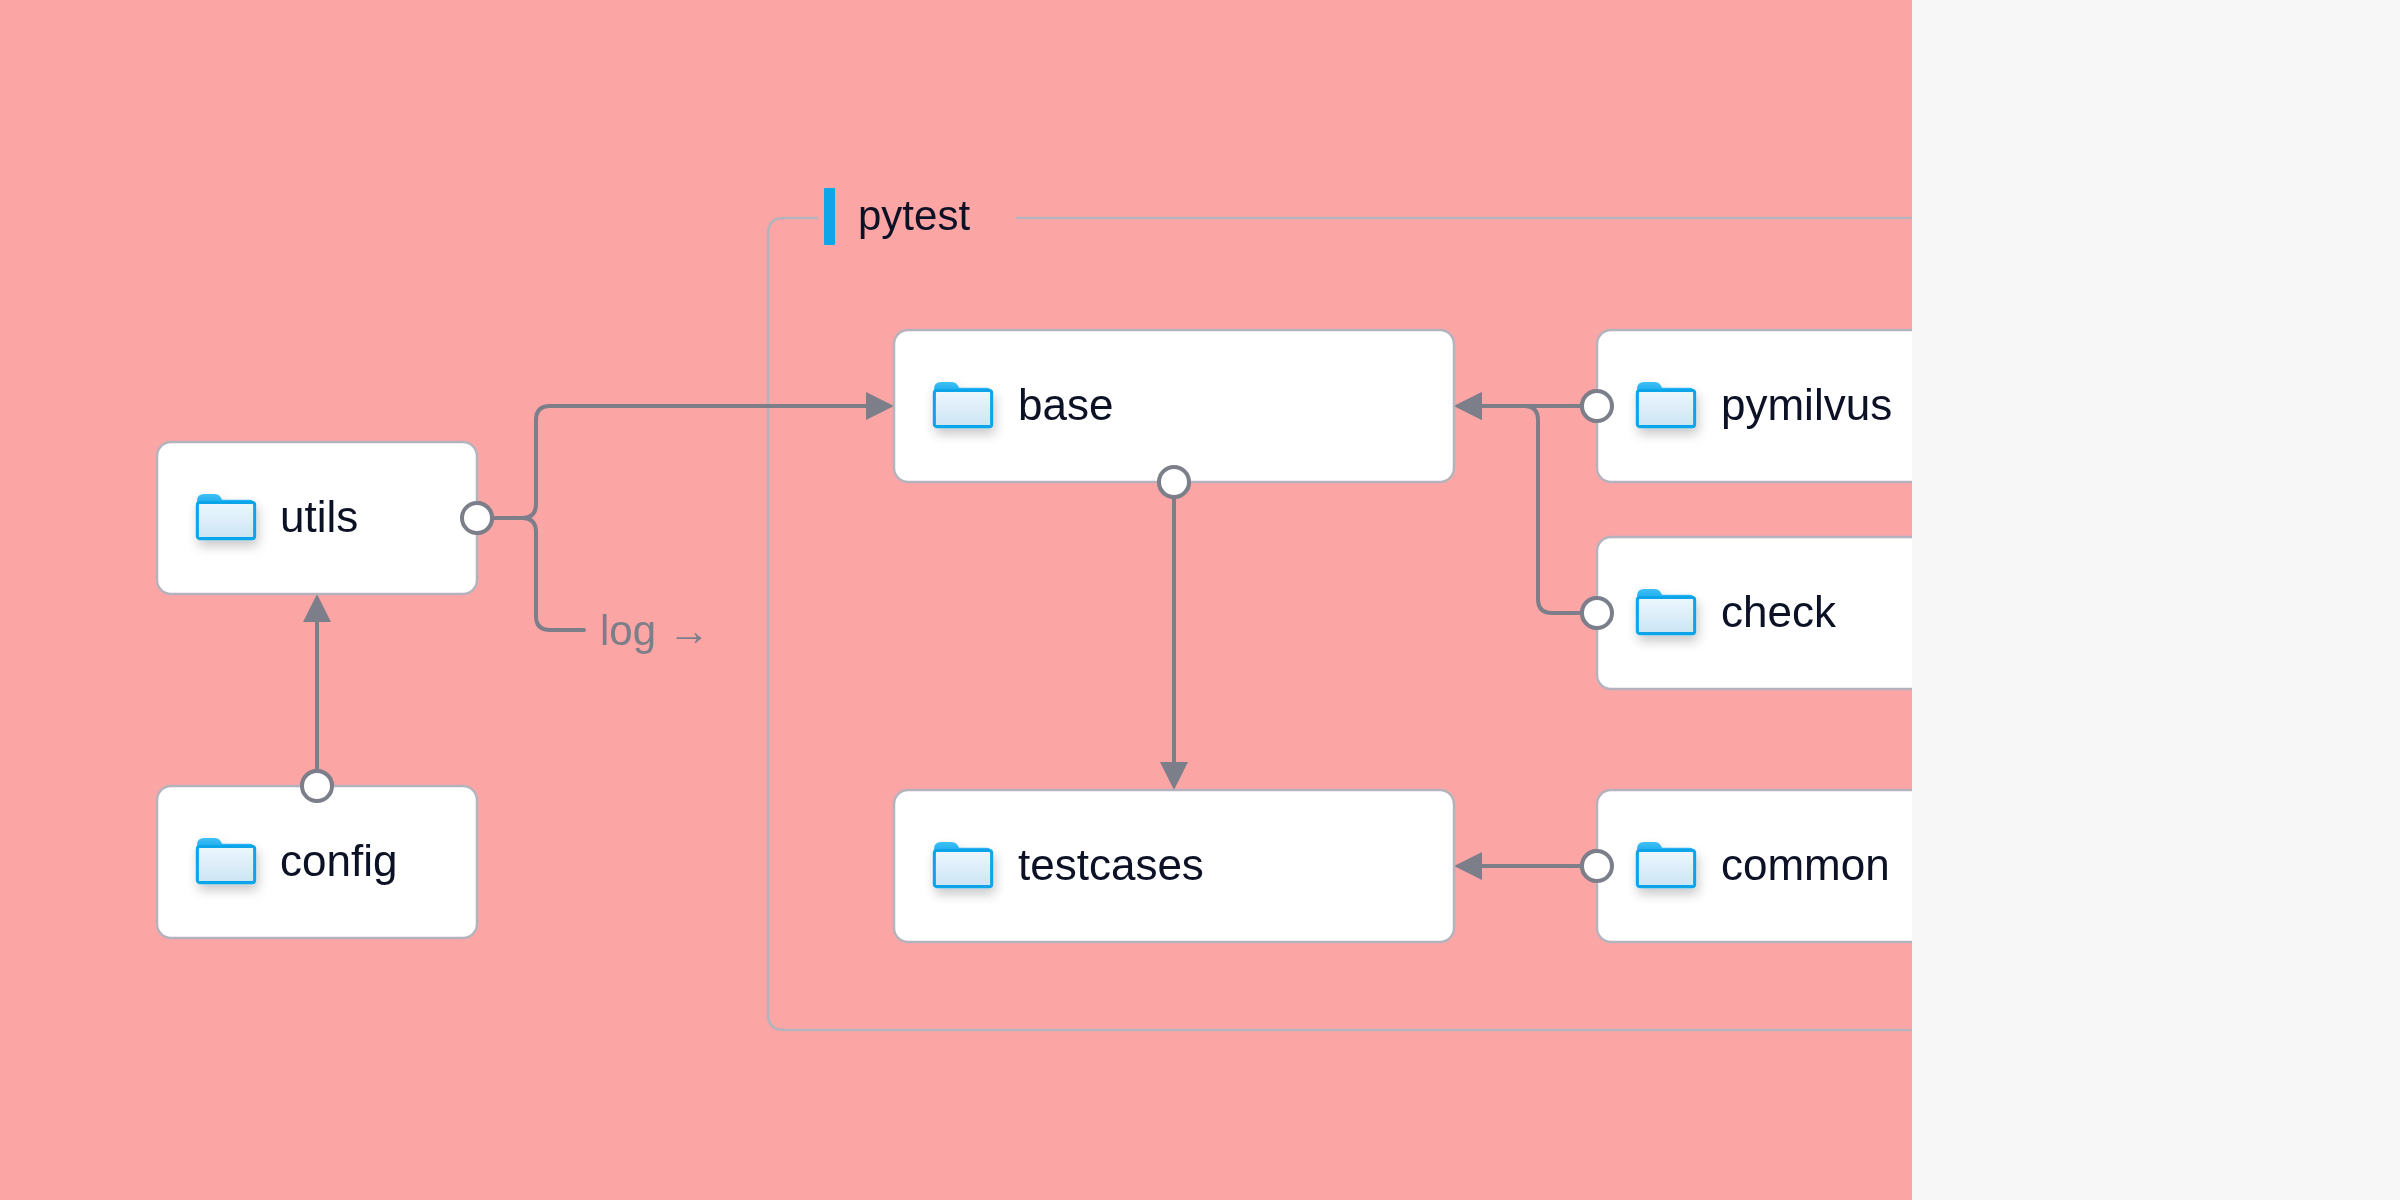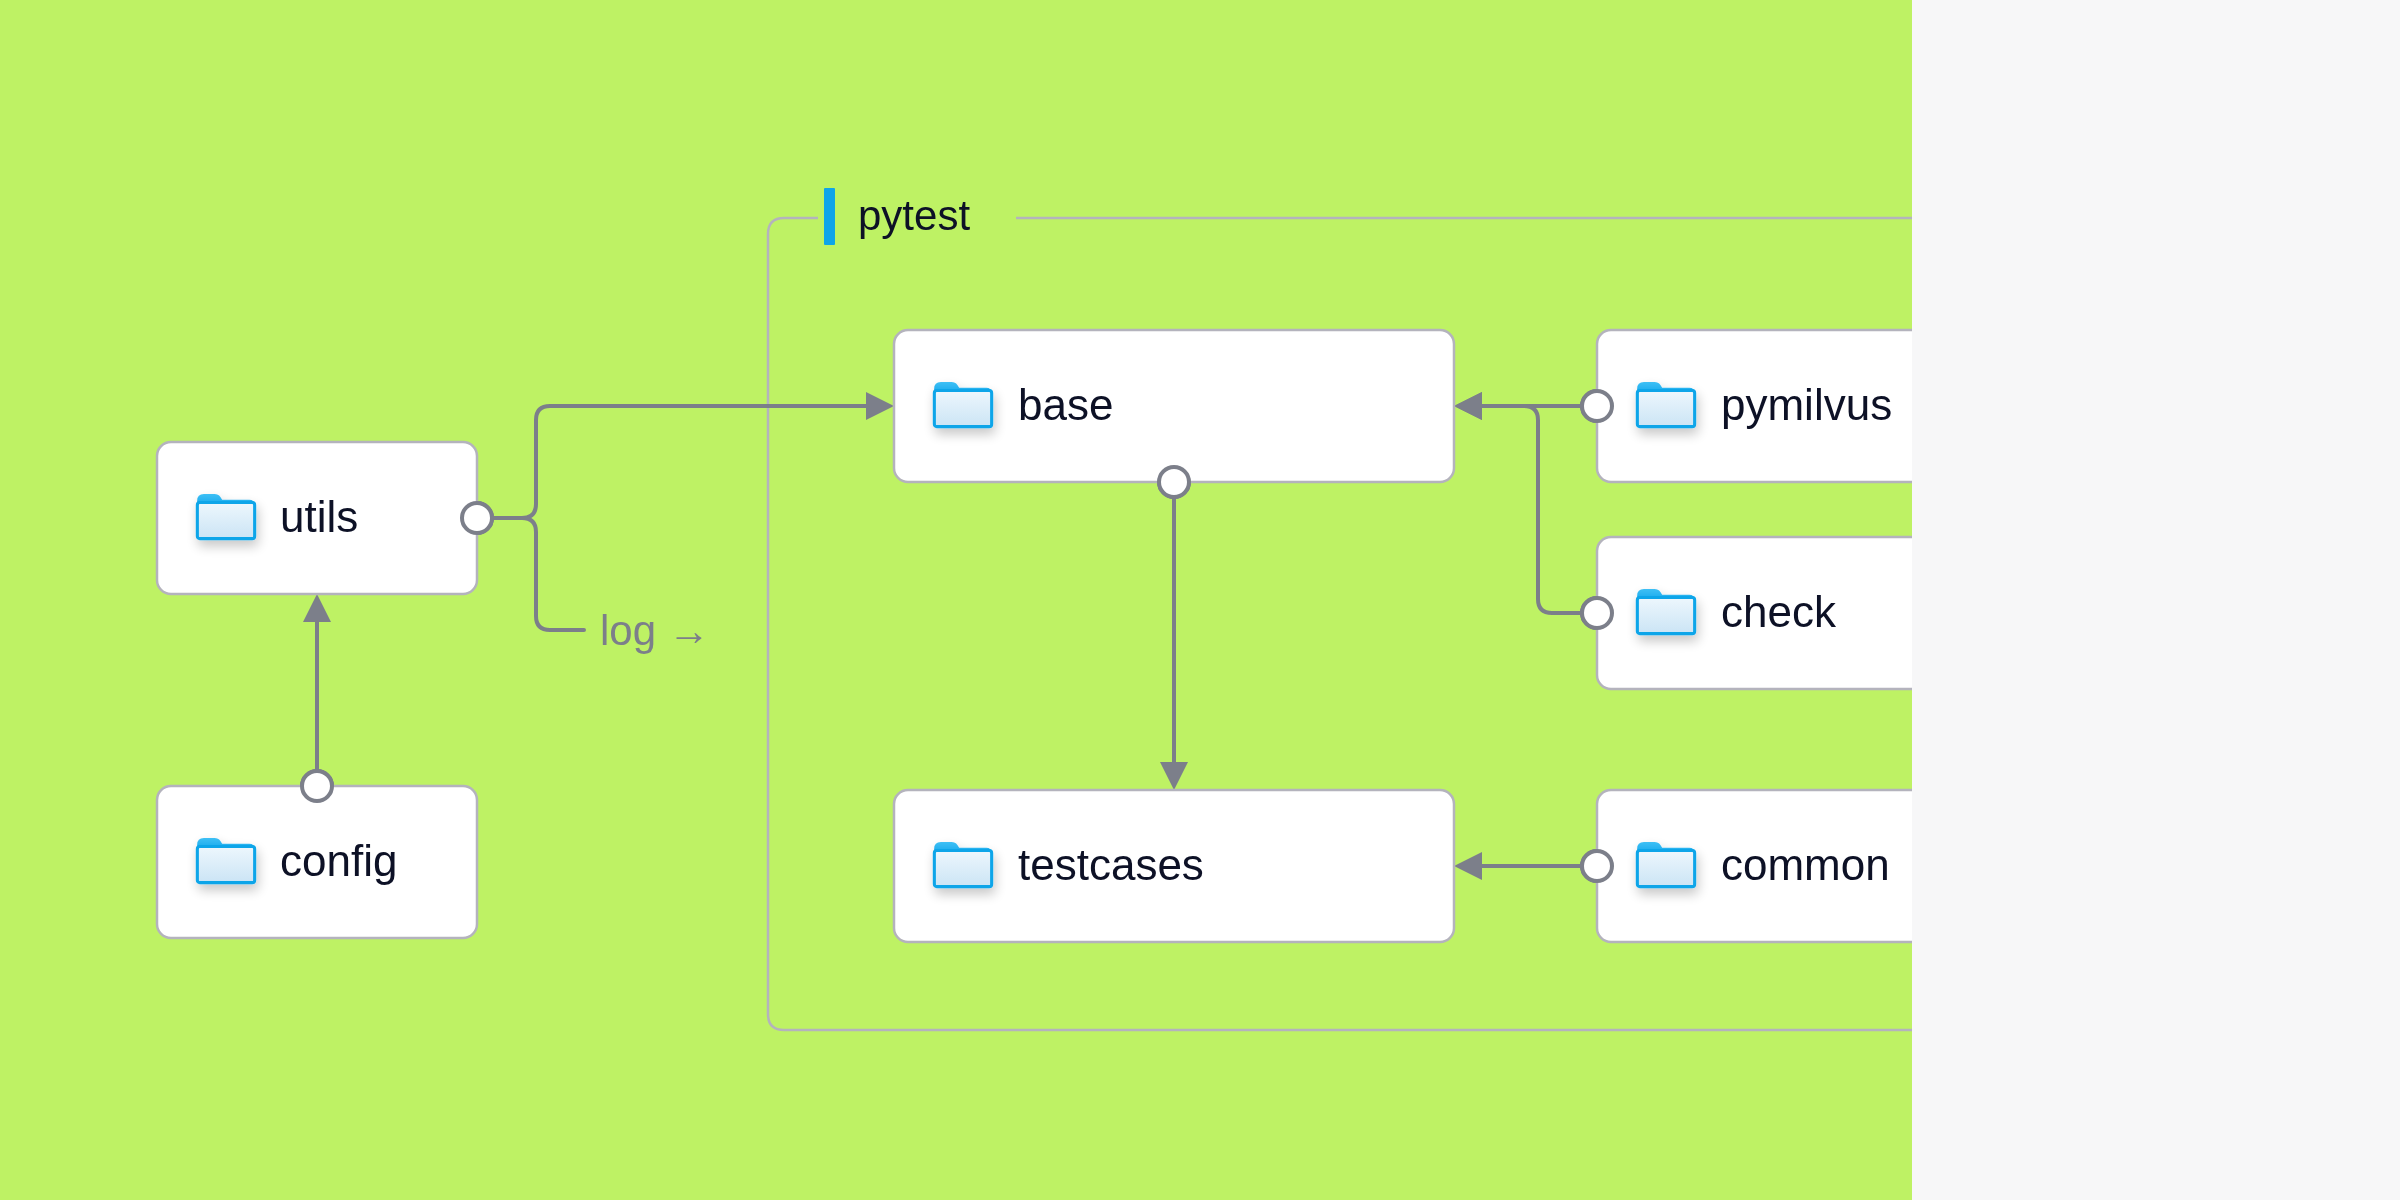--- a/index.html
+++ b/index.html
@@ -7,21 +7,21 @@
     padding: 0;
     background: #f7f7f8;
   }
   body {
     font-family: "Liberation Sans", sans-serif;
   }
   #stage {
     position: relative;
     width: 1912px;
     height: 1200px;
-    background: #bef264;
+    background: #fca5a5;
     overflow: hidden;
   }
   #diagram-svg {
     position: absolute;
     left: 0;
     top: 0;
     width: 2400px;
     height: 1200px;
   }
   

